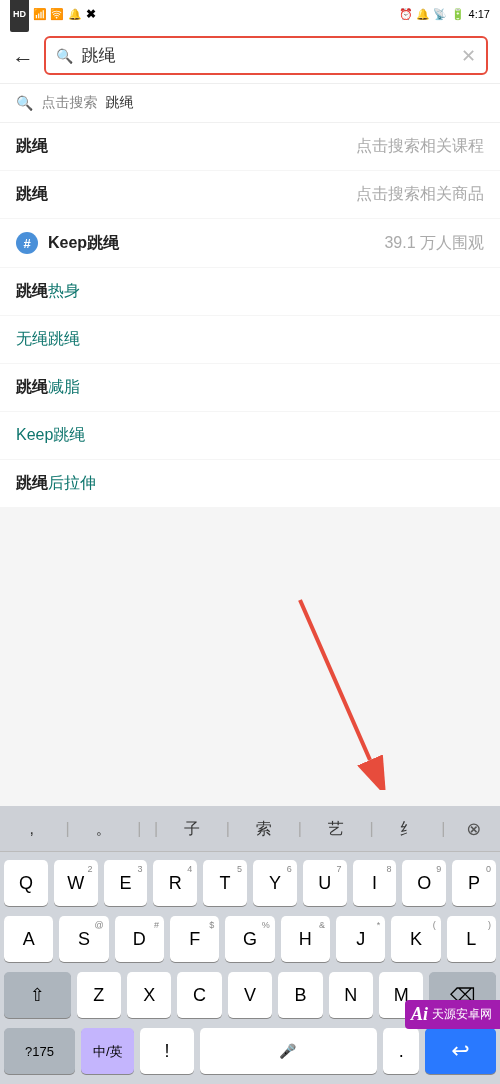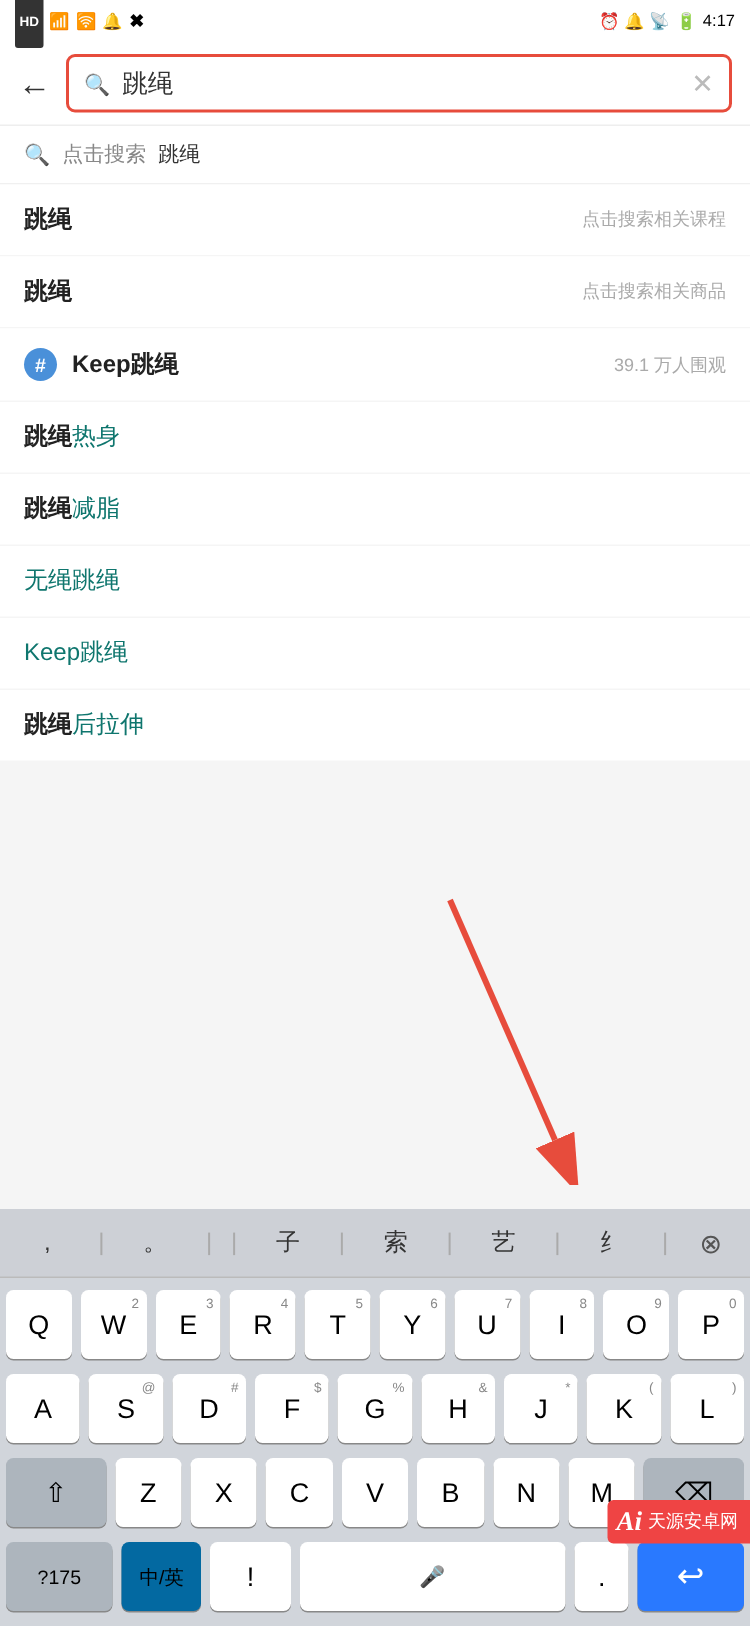--- a/index.html
+++ b/index.html
@@ -133,21 +133,21 @@
     }
     .suggestion-bold {
       font-weight: 700;
       color: #222;
     }
     .suggestion-normal {
       font-weight: 400;
       color: #0f766e;
     }
     .suggestion-right {
-      font-size: 12px;
+      font-size: 16px;
       color: #aaa;
     }
     .tag-icon {
       width: 22px;
       height: 22px;
       background: #4a90d9;
       border-radius: 50%;
       display: flex;
       align-items: center;
       justify-content: center;
@@ -252,38 +252,38 @@
     .key.shift-key {
       background: #adb5bd;
       flex: 1.5;
     }
     .key.num-key {
       background: #adb5bd;
       flex: 2;
       font-size: 14px;
     }
     .key.emoji-key {
-      background: #0369a1;
+      background: #c4b5fd;
       flex: 1.5;
       font-size: 18px;
     }
     .key.mic-key {
       background: #fff;
       flex: 1.5;
       font-size: 18px;
     }
 
     
     .watermark {
       position: absolute;
       bottom: 55px;
       right: 0;
       display: flex;
       align-items: center;
-      background: #ef4444;
+      background: #a21caf;
       color: #fff;
       font-size: 12px;
       padding: 4px 8px 4px 6px;
       border-radius: 4px 0 0 4px;
       gap: 4px;
       justify-content: space-between;
     }
     .watermark-logo {
       font-size: 18px;
       font-style: italic;
@@ -359,32 +359,32 @@
       <span class="suggestion-text">
         <span class="suggestion-bold">跳绳</span><span class="suggestion-normal">热身</span>
       </span>
     </div>
     <span class="suggestion-right"></span>
   </div>
 
   <div class="suggestion-item">
     <div class="suggestion-left">
       <span class="suggestion-text">
+        <span class="suggestion-normal">无绳跳绳</span>
+      </span>
+    </div>
+  </div>
+
+  <div class="suggestion-item">
+    <div class="suggestion-left">
+      <span class="suggestion-text">
         <span class="suggestion-bold">跳绳</span><span class="suggestion-normal">减脂</span>
       </span>
     </div>
     <span class="suggestion-right"></span>
-  </div>
-
-  <div class="suggestion-item">
-    <div class="suggestion-left">
-      <span class="suggestion-text">
-        <span class="suggestion-normal">无绳跳绳</span>
-      </span>
-    </div>
   </div>
 
   <div class="suggestion-item">
     <div class="suggestion-left">
       <span class="suggestion-text">
         <span class="suggestion-normal">Keep跳绳</span>
       </span>
     </div>
   </div>
 

